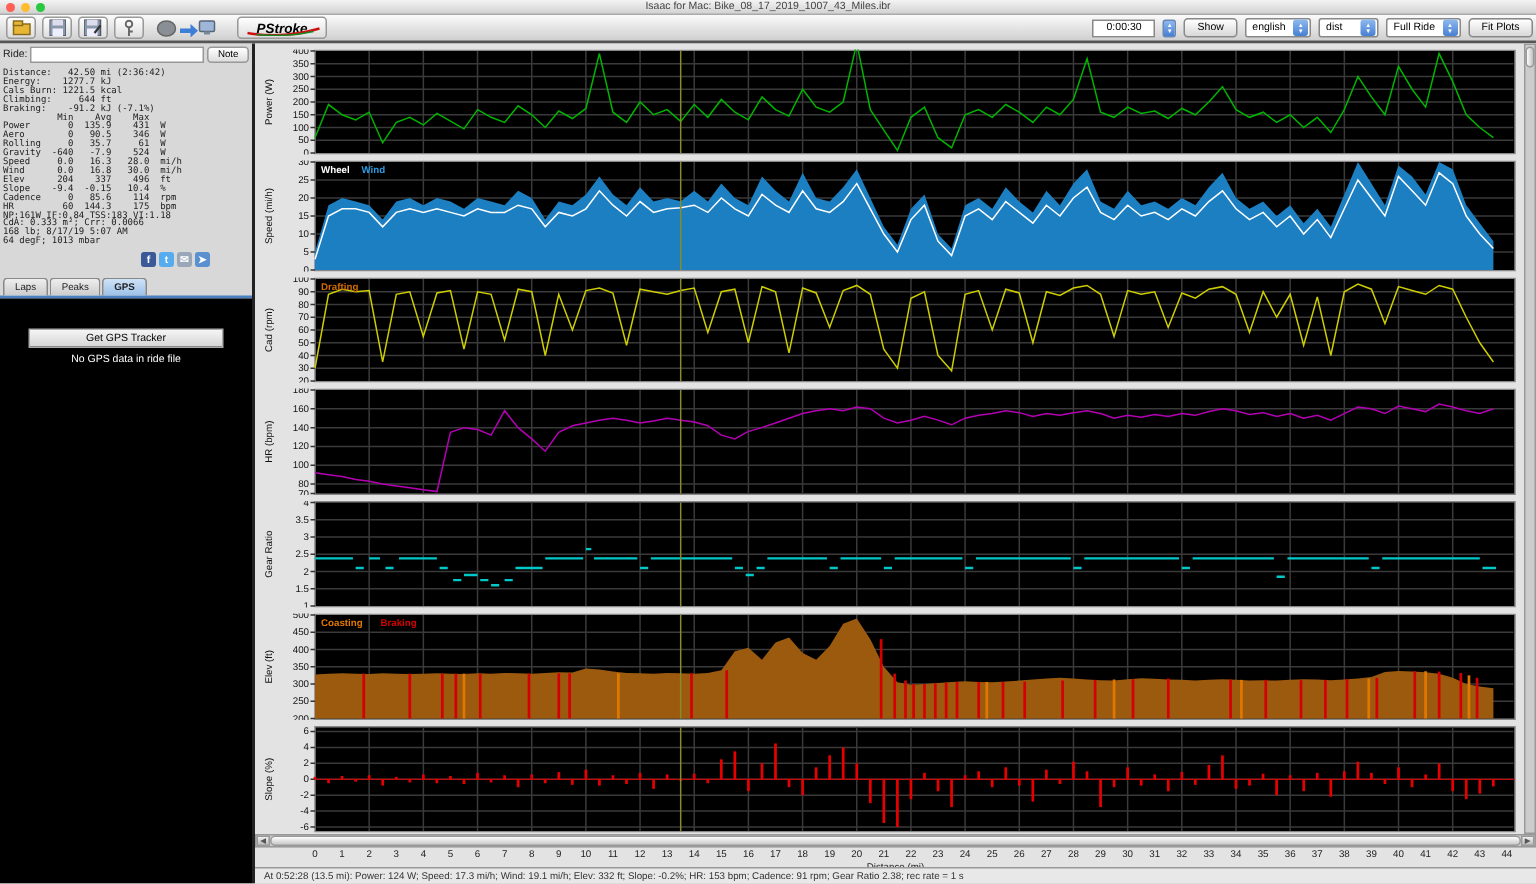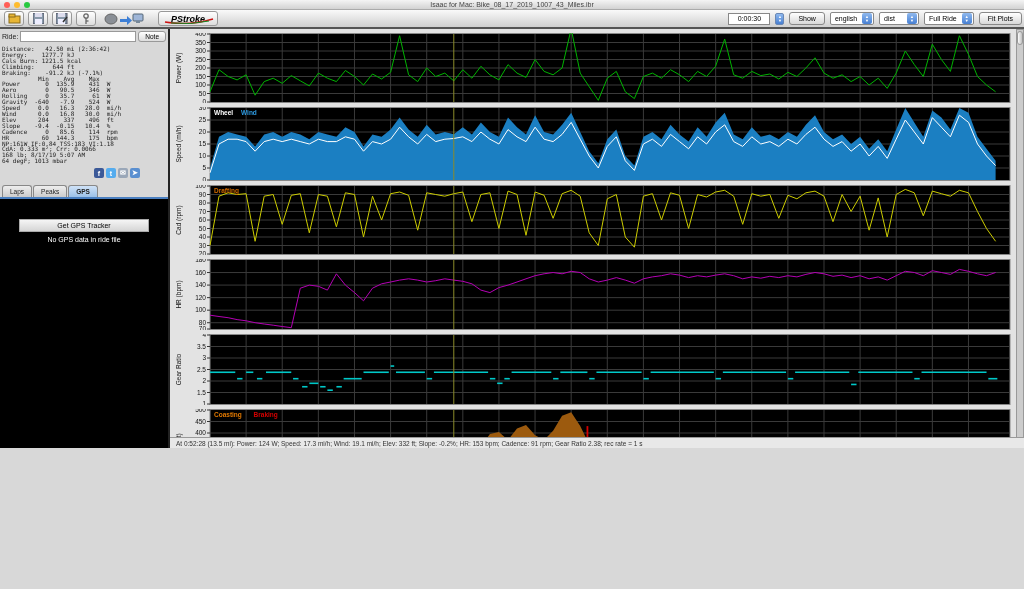--- a/index.html
+++ b/index.html
@@ -1,18 +1,18 @@
 <!DOCTYPE html>
 <html><head>
 <meta charset="utf-8">
 <style>
   * { margin:0; padding:0; box-sizing:border-box; }
   html,body { width:1024px; height:589px; overflow:hidden;
     font-family:"Liberation Sans", sans-serif; background:#d8d8d8; }
-  #window { position:relative; width:1024px; height:448px; background:#d8d8d8; }
+  #window { position:relative; width:1024px; height:589px; background:#d8d8d8; }
 
   
   #titlebar { position:absolute; top:0; left:0; right:0; height:10px;
     background:linear-gradient(#f4f4f4,#d2d2d2); border-bottom:1px solid #aaa;
     display:flex; align-items:center; }
   .tl-dot { width:6px; height:6px; border-radius:50%; margin-left:4px; }
   #win-title { position:absolute; left:0; right:0; text-align:center; font-size:7px; color:#444; }
 
   
   #toolbar { position:absolute; top:10px; left:0; right:0; height:19px;

